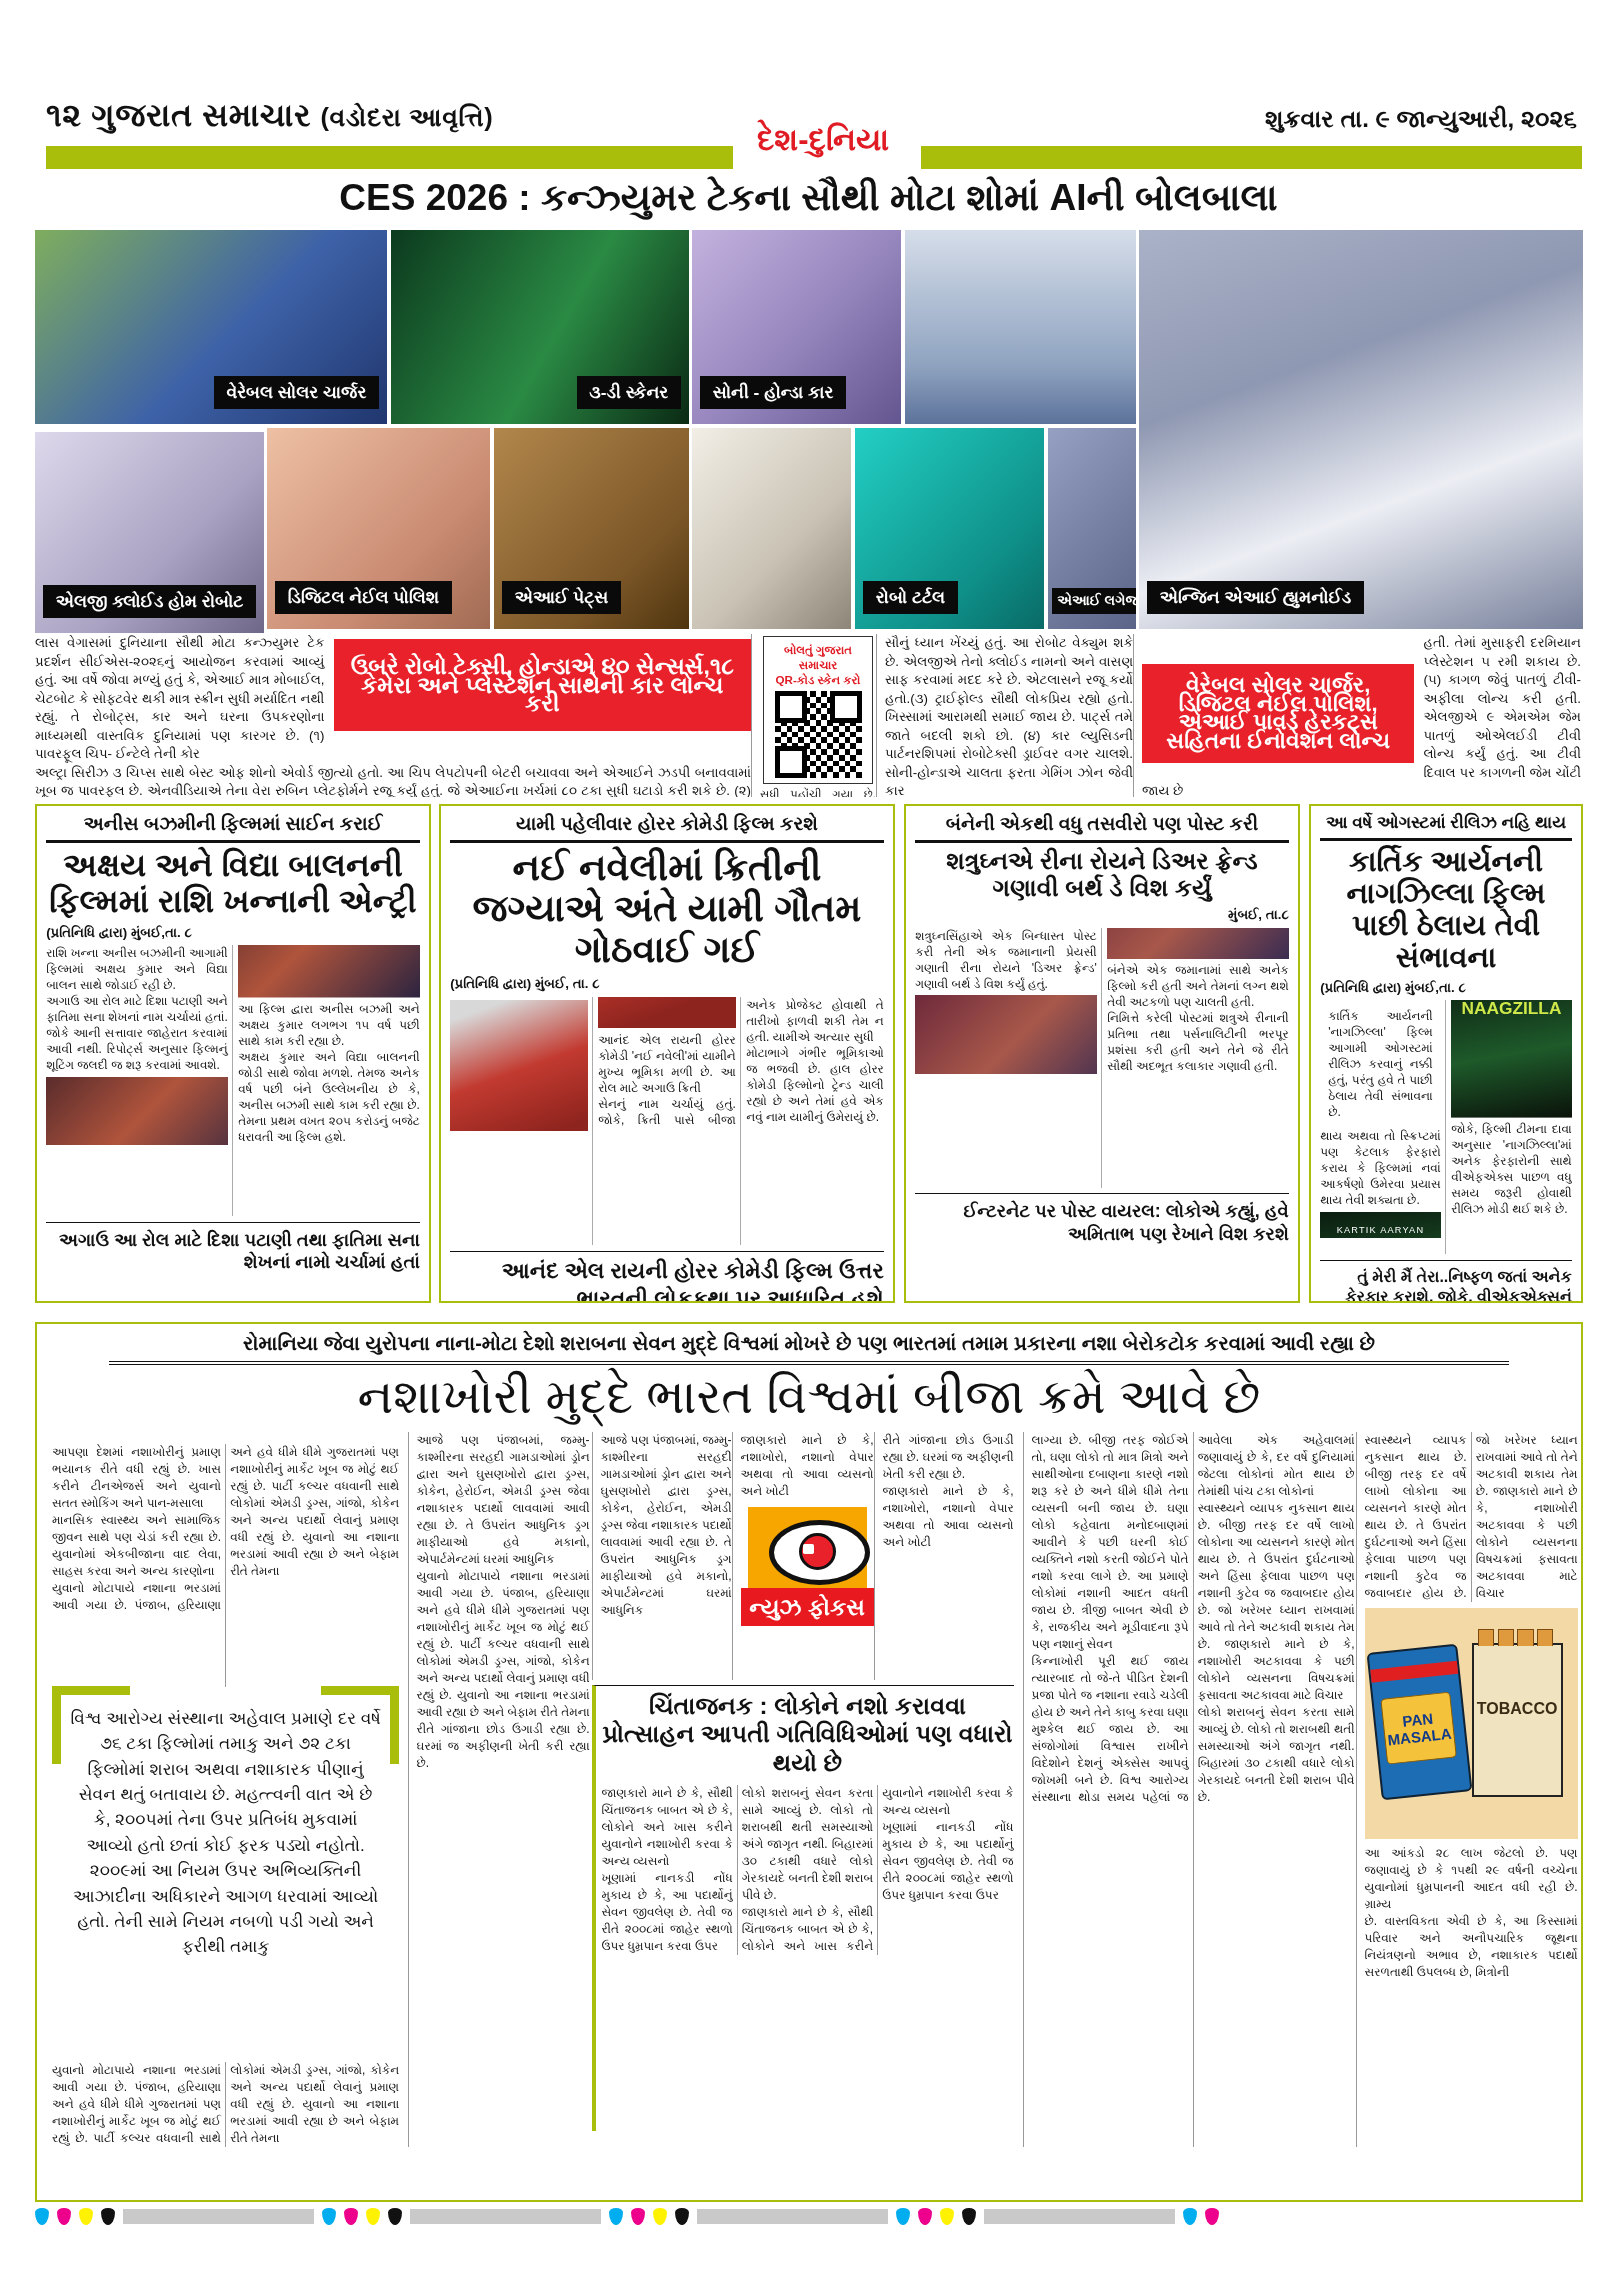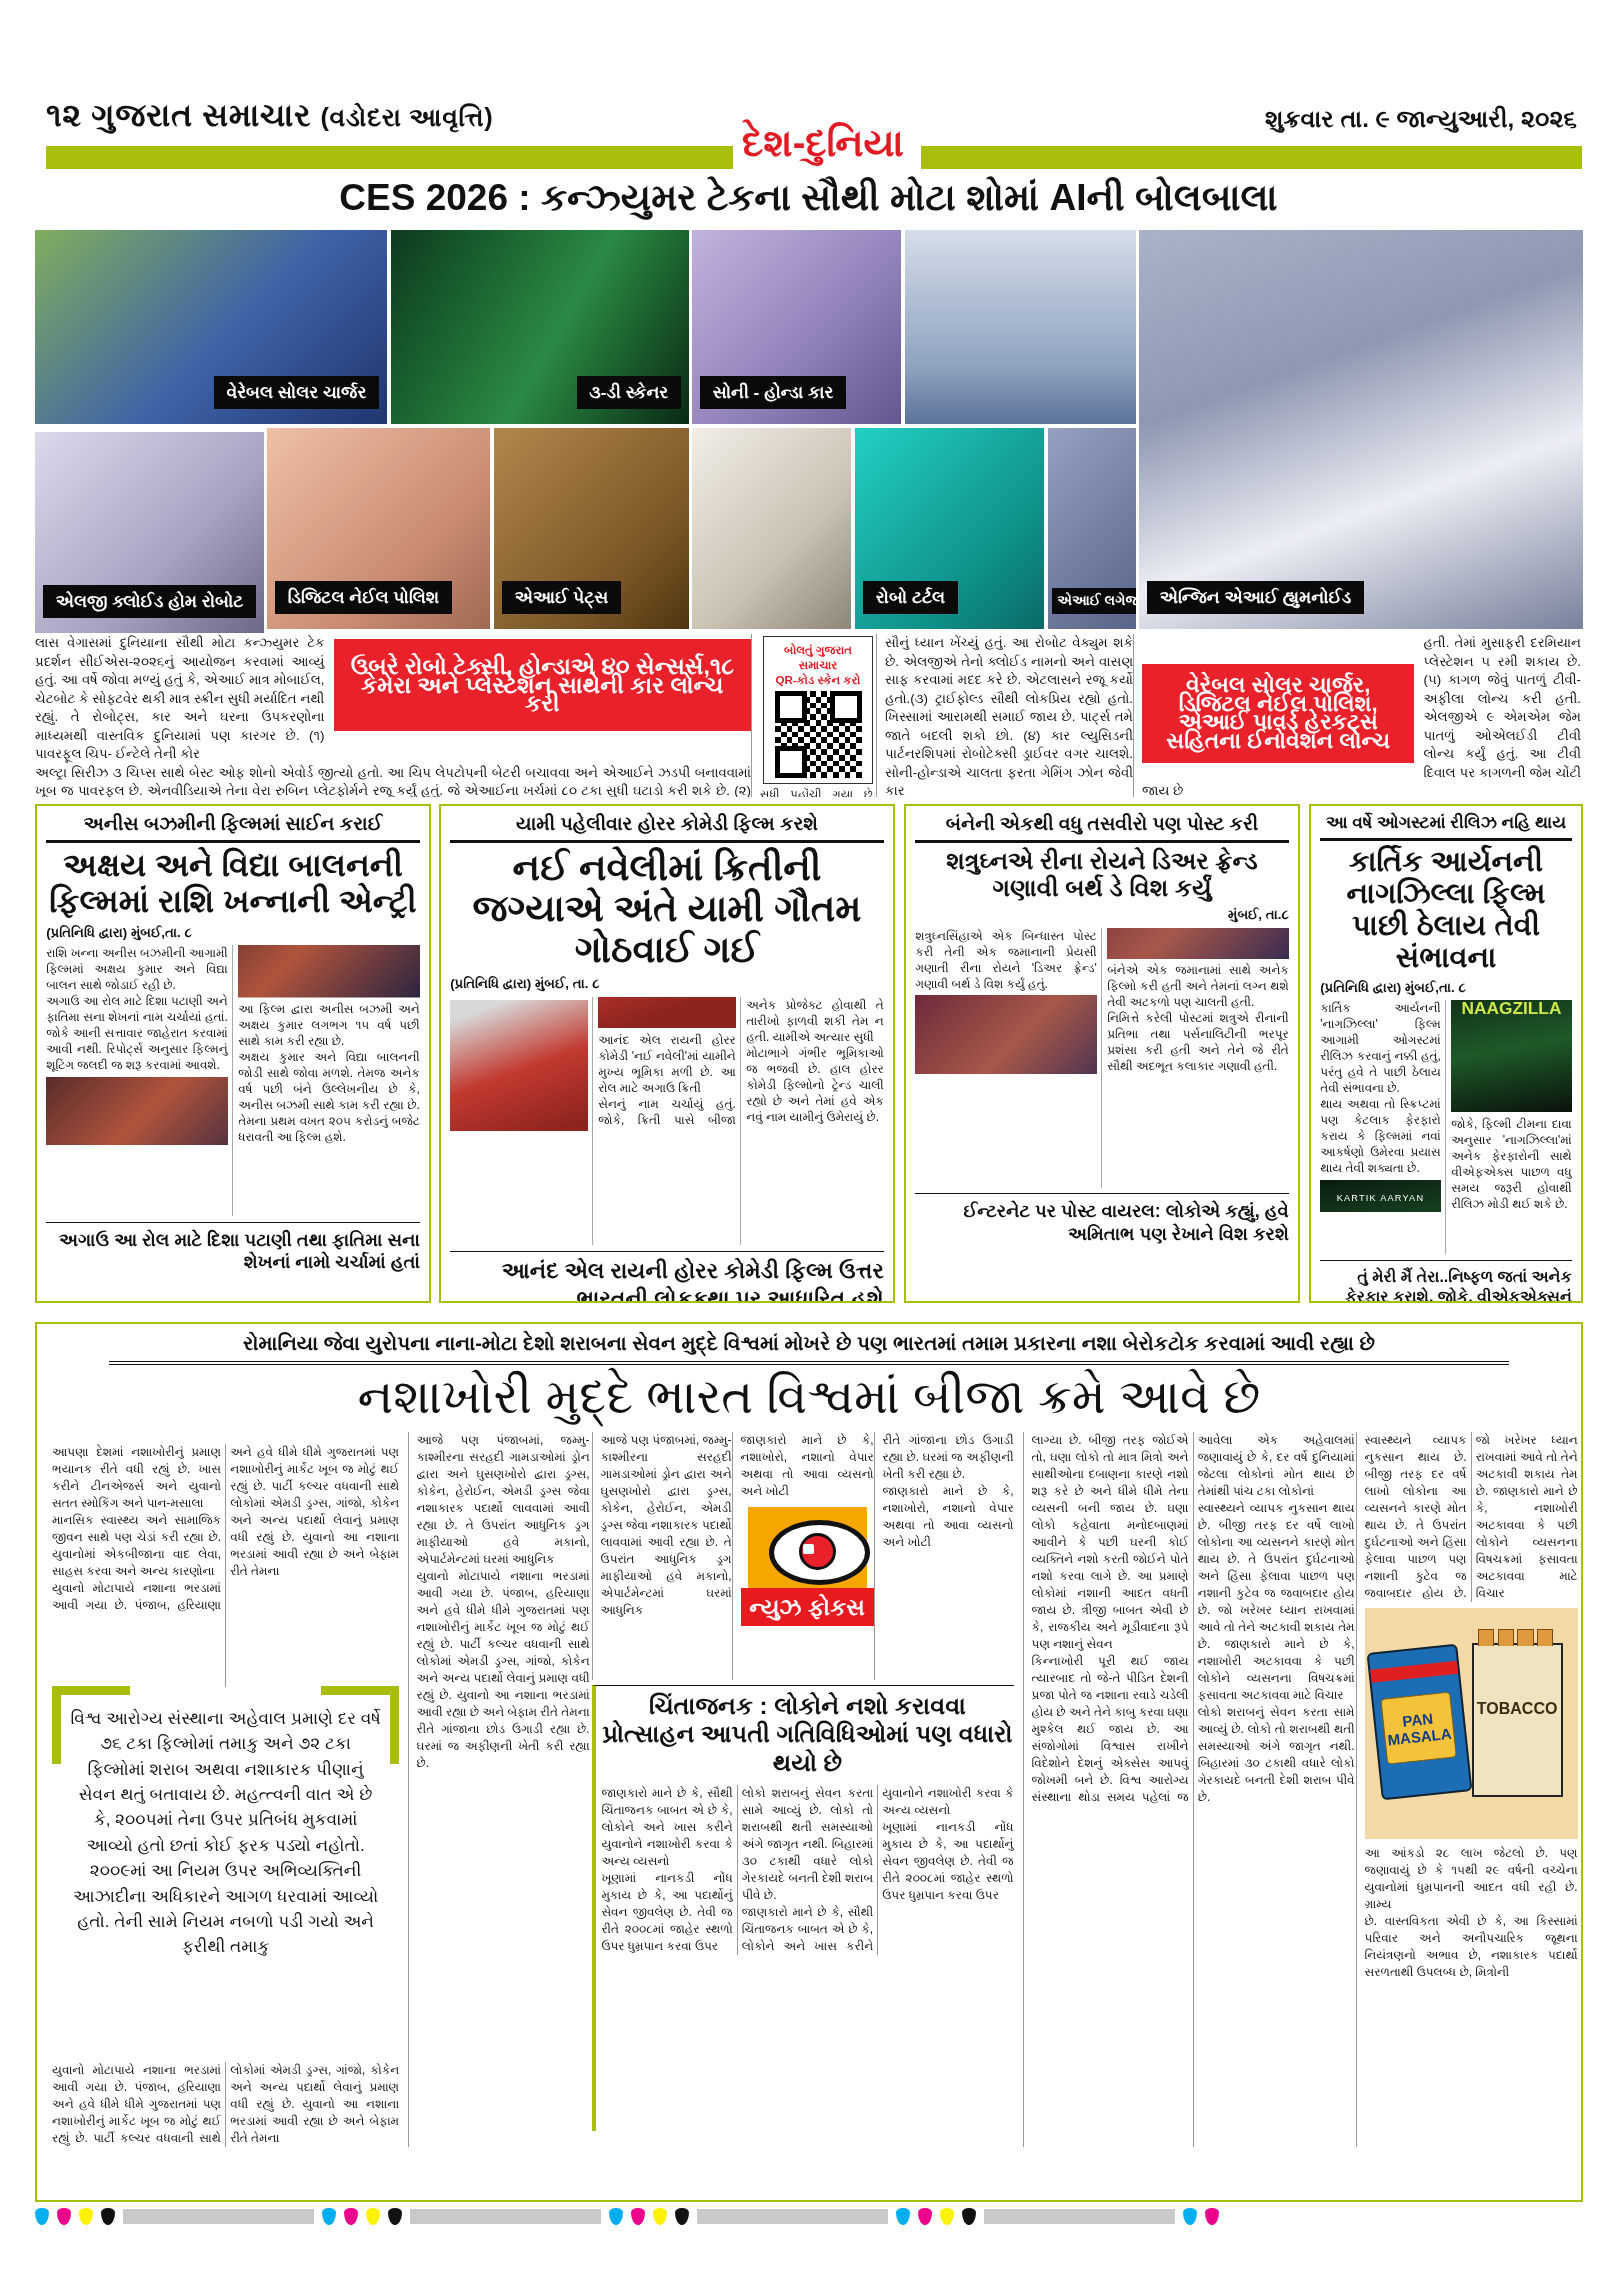--- a/index.html
+++ b/index.html
@@ -6,21 +6,21 @@
   .page{position:relative;width:1617px;height:2295px;background:#ffffff;
         font-family:"Liberation Sans","DejaVu Sans",sans-serif;color:#111;overflow:hidden;}
   .abs{position:absolute;}
   
   .mast-left{left:46px;top:97px;font-size:32px;font-weight:bold;letter-spacing:0.6px;}
   .mast-edition{font-size:25.4px;font-weight:bold;}
   .mast-date{right:40px;top:105px;font-size:24px;font-weight:bold;}
   .olive{background:#a9bd0b;}
   .bar-l{left:46px;top:146px;width:687px;height:23px;}
   .bar-r{left:921px;top:146px;width:661px;height:23px;}
-  .section-label{left:725px;top:122px;width:196px;text-align:center;font-size:38px;font-weight:bold;color:#e01b24;}
+  .section-label{left:725px;top:122px;width:196px;text-align:center;font-size:31px;font-weight:bold;color:#e01b24;}
   .ces-head{left:0;top:177px;width:1617px;text-align:center;font-size:37px;font-weight:bold;}
   
   .grid{left:35px;top:230px;width:1548px;height:399px;}
   .tile{position:absolute;overflow:hidden;}
   .chip{position:absolute;bottom:15px;background:#0a0a0a;color:#fff;font-size:17.3px;font-weight:bold;
         padding:5.8px 12.7px;white-space:nowrap;}
   .chip.left{left:8px;} .chip.right{right:8px;}
   
   .ces-text{left:35px;top:634px;width:1548px;height:163px;display:flex;}
   .ccol{font-size:13.3px;line-height:18.5px;text-align:justify;overflow:hidden;height:163px;}
@@ -206,21 +206,21 @@
         <p style="margin:0">નિમિત્તે કરેલી પોસ્ટમાં શત્રુએ રીનાની પ્રતિભા તથા પર્સનાલિટીની ભરપૂર પ્રશંસા કરી હતી અને તેને જે રીતે સૌથી અદભૂત કલાકાર ગણાવી હતી.</p>
       </div>
       <div class="subhead">ઈન્ટરનેટ પર પોસ્ટ વાયરલ: લોકોએ કહ્યું, હવે અમિતાભ પણ રેખાને વિશ કરશે</div>
     </div>
 
     <div class="artbox" style="left:1274px;width:274px">
       <div class="kicker" style="font-size:17px">આ વર્ષે ઓગસ્ટમાં રીલિઝ નહિ થાય</div>
       <div class="headline" style="font-size:29px">કાર્તિક આર્યનની નાગઝિલ્લા ફિલ્મ પાછી ઠેલાય તેવી સંભાવના</div>
       <div class="byline">(પ્રતિનિધિ દ્વારા) મુંબઈ,તા. ૮</div>
       <div class="bodycols" style="column-count:2;height:254px">
-        <p style="margin:0">કાર્તિક આર્યનની 'નાગઝિલ્લા' ફિલ્મ આગામી ઓગસ્ટમાં રીલિઝ કરવાનું નક્કી હતું, પરંતુ હવે તે પાછી ઠેલાય તેવી સંભાવના છે.</p>
+        <p style="margin:8px">કાર્તિક આર્યનની 'નાગઝિલ્લા' ફિલ્મ આગામી ઓગસ્ટમાં રીલિઝ કરવાનું નક્કી હતું, પરંતુ હવે તે પાછી ઠેલાય તેવી સંભાવના છે.</p>
         <p style="margin:0">થાય અથવા તો સ્ક્રિપ્ટમાં પણ કેટલાક ફેરફારો કરાય કે ફિલ્મમાં નવાં આકર્ષણો ઉમેરવા પ્રયાસ થાય તેવી શક્યતા છે.</p>
         <div class="inset" style="height:144px;background:linear-gradient(170deg,#0b1c10,#1e5a2a 55%,#0a120a);color:#fff;text-align:center;padding-top:10.4px;box-sizing:border-box">
           <div style="font-size:9.2px;letter-spacing:1.2px">KARTIK AARYAN</div>
           <div style="font-size:17.3px;font-weight:bold;color:#cfe84a;margin-top:75px">NAAGZILLA</div>
         </div>
         <p style="margin:0">જોકે, ફિલ્મી ટીમના દાવા અનુસાર 'નાગઝિલ્લા'માં અનેક ફેરફારોની સાથે વીએફએક્સ પાછળ વધુ સમય જરૂરી હોવાથી રીલિઝ મોડી થઈ શકે છે.</p>
       </div>
       <div class="subhead" style="font-size:16px">તું મેરી મૈં તેરા..નિષ્ફળ જતાં અનેક ફેરફાર કરાશે, જોકે, વીએફએક્સનું બહાનું અપાયું</div>
     </div>
   </div>

